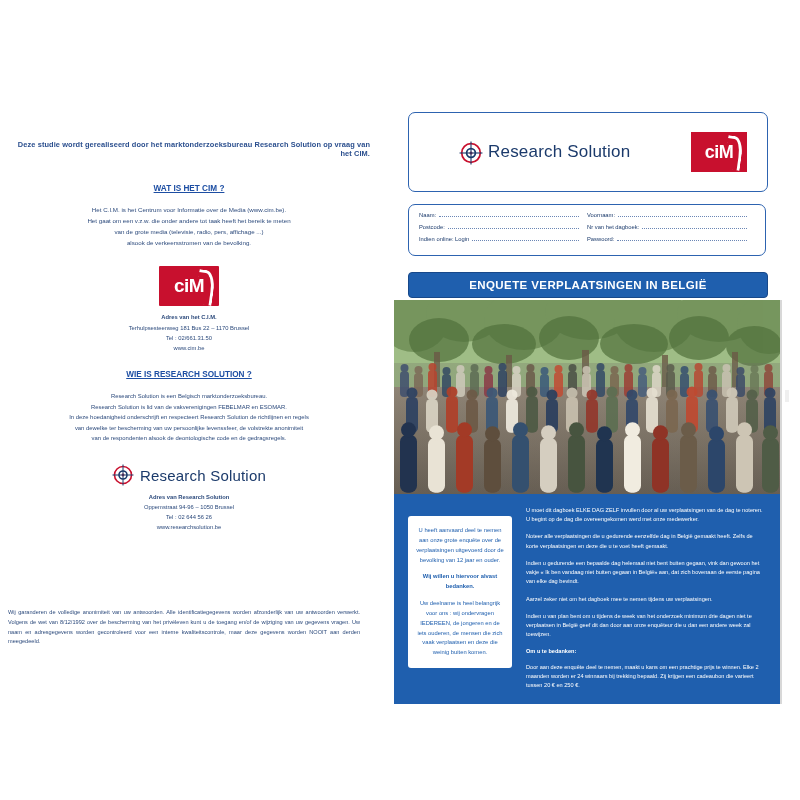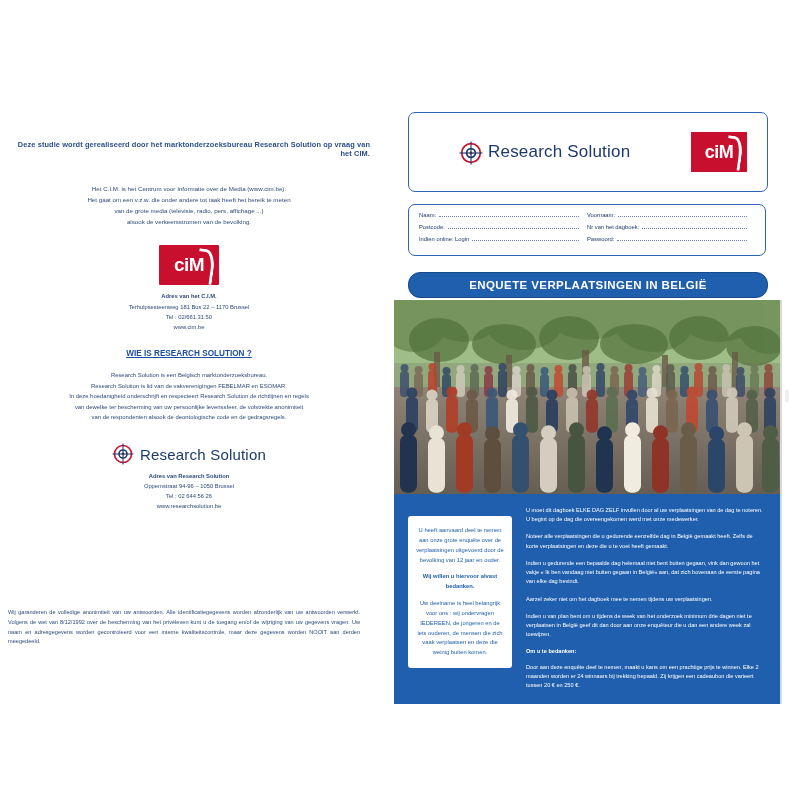--- a/index.html
+++ b/index.html
@@ -205,21 +205,21 @@
     border-bottom: 1px dotted #6b86b5;
     height: 6px;
     margin-right: 8px;
   }
 
   .title-bar {
     position: absolute;
     left: 20px; top: 168px;
     width: 358px; height: 24px;
     background: #1f5fae;
-    border-radius: 12px;
+    border-radius: 4px;
     border: 1px solid #17488a;
   }
   .title-bar .t {
     position: absolute; inset: 0;
     display: flex; align-items: center; justify-content: center;
     color: #ffffff;
     font-size: 11.5px;
     font-weight: bold;
     letter-spacing: 0.4px;
   }
@@ -295,20 +295,21 @@
     background: #efefef;
   }
 </style>
 </head>
 <body>
 
 <div class="left-panel">
 
   <p class="lead-line">Deze studie wordt gerealiseerd door het marktonderzoeksbureau Research Solution op vraag van het CIM.</p>
 
+  <h2 class="section-title">WAT IS HET CIM ?</h2>
   <p class="body-text" style="white-space: pre-line;">Het C.I.M. is het Centrum voor Informatie over de Media (www.cim.be).
 Het gaat om een v.z.w. die onder andere tot taak heeft het bereik te meten
 van de grote media (televisie, radio, pers, affichage ...)
 alsook de verkeersstromen van de bevolking.</p>
 
   <div class="cim-logo">
     <div class="cim-text">ciM</div>
     <div class="cim-swoosh"></div>
   </div>
 

